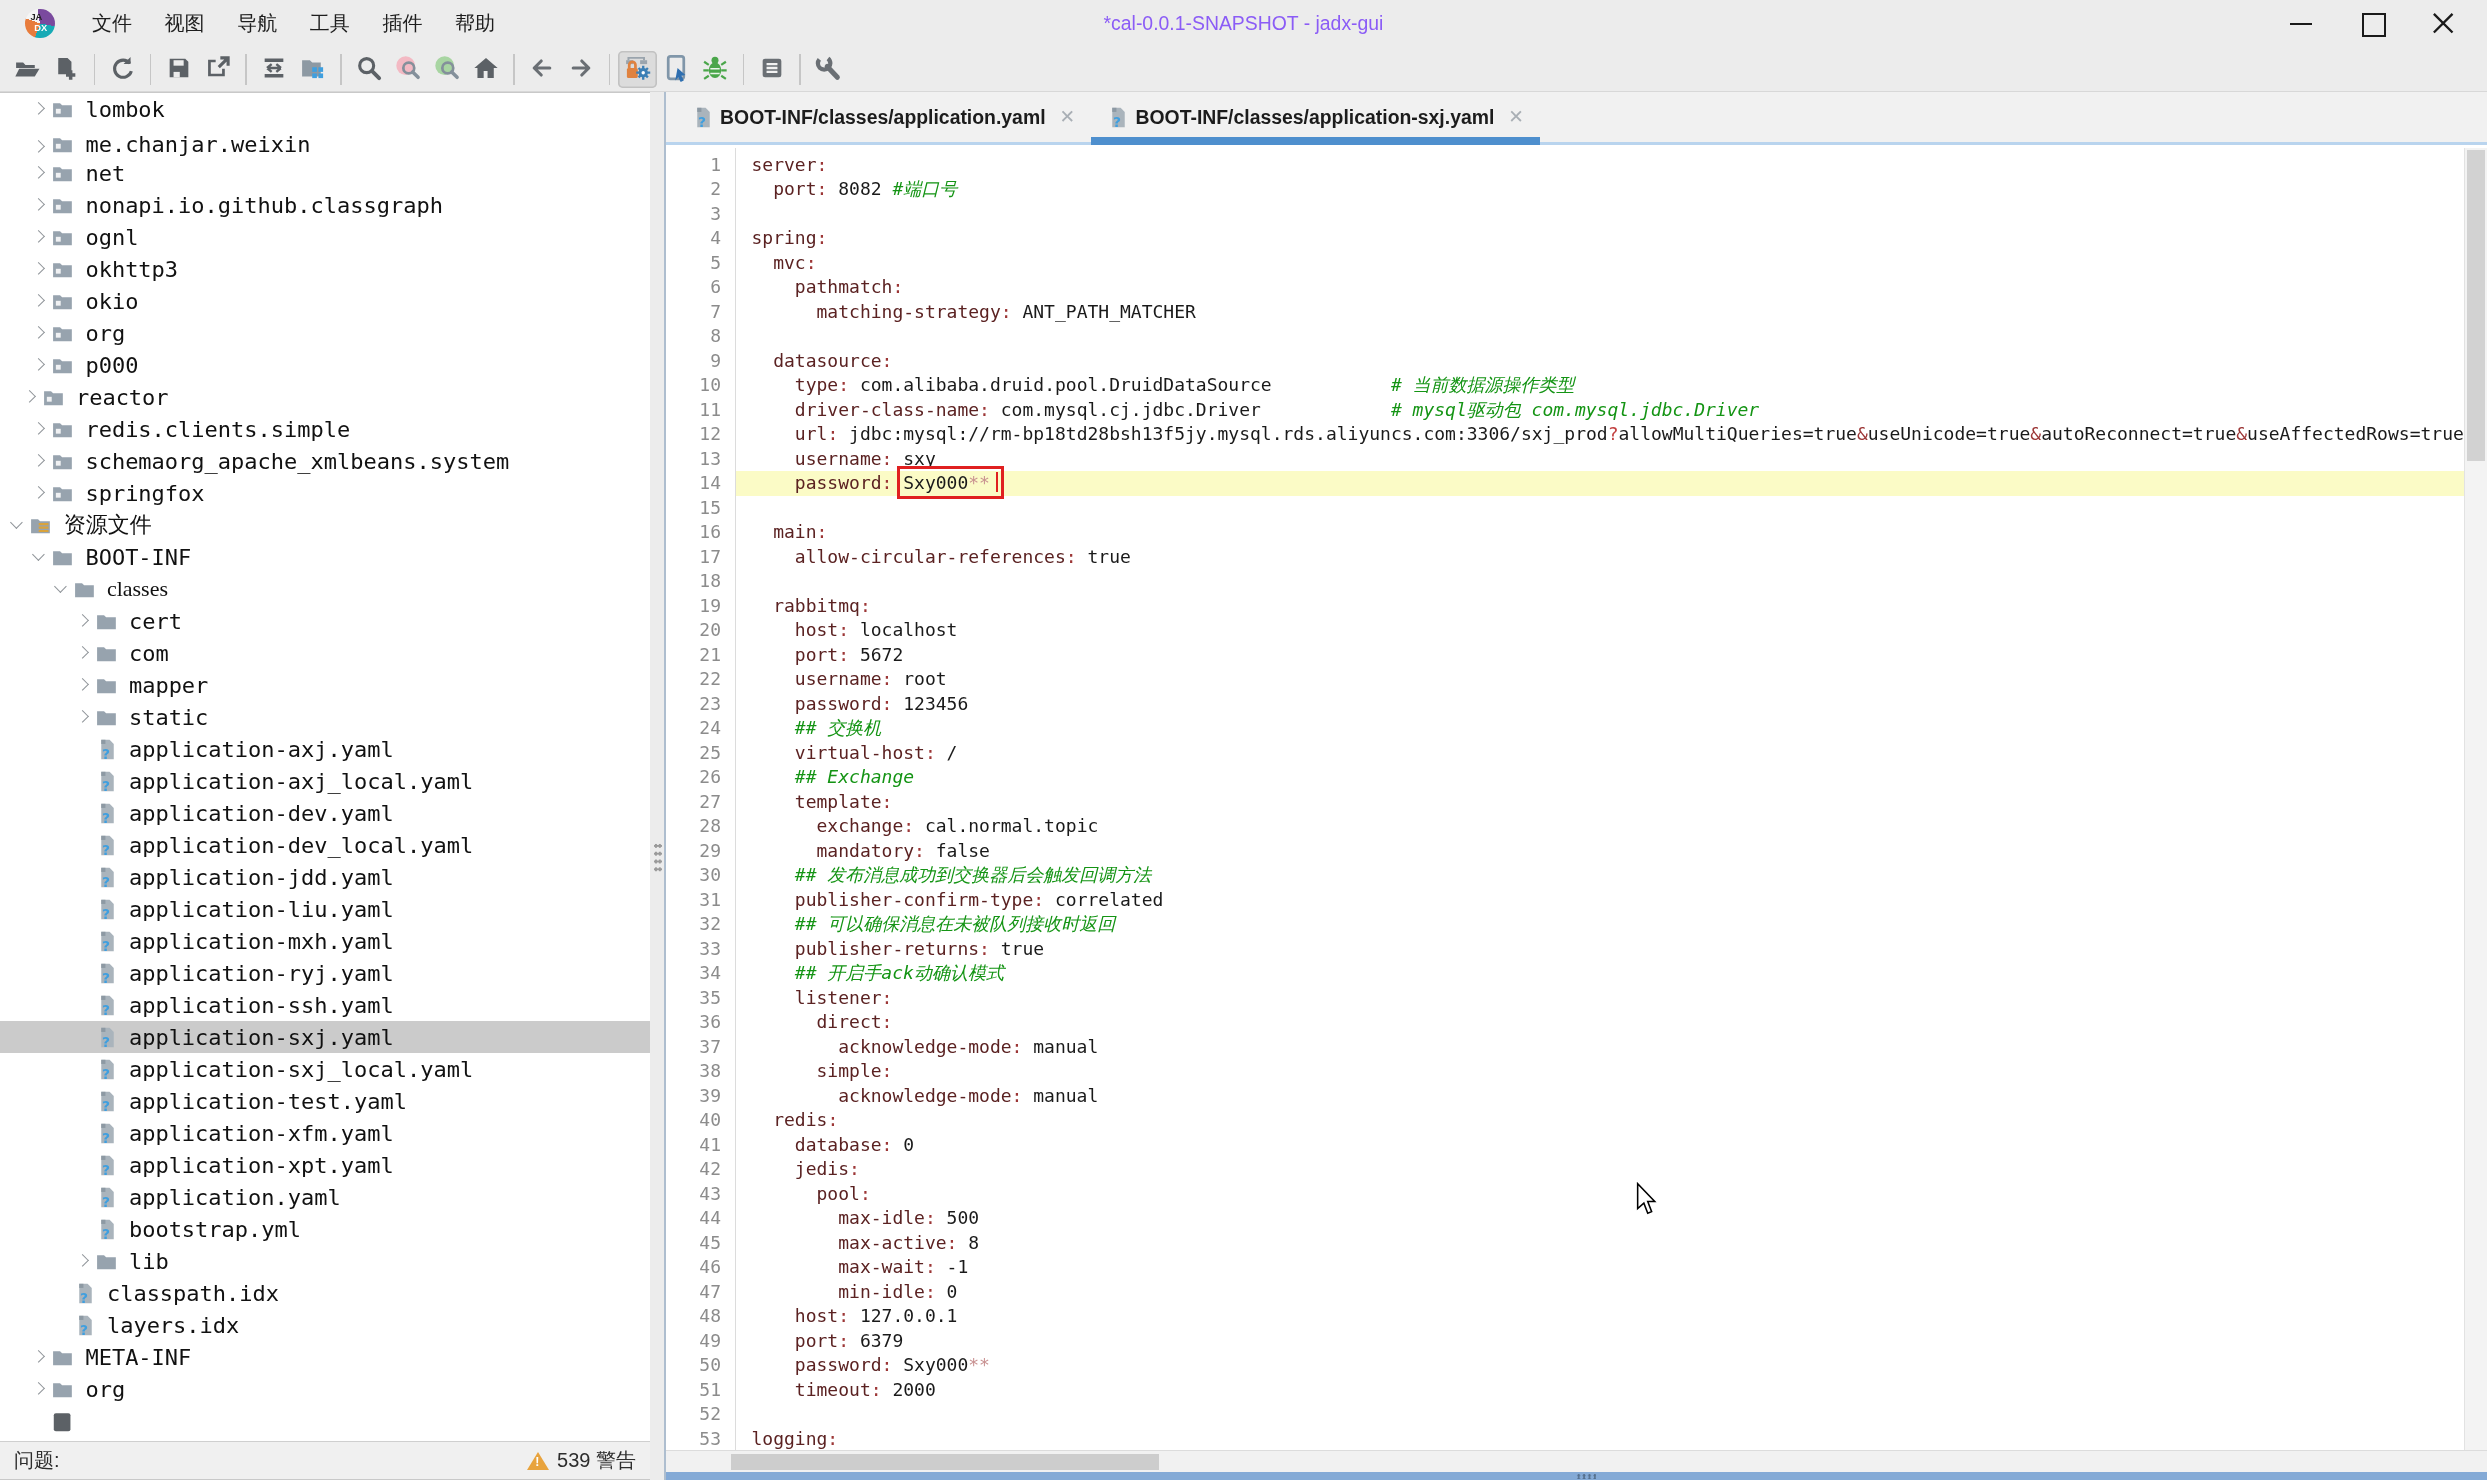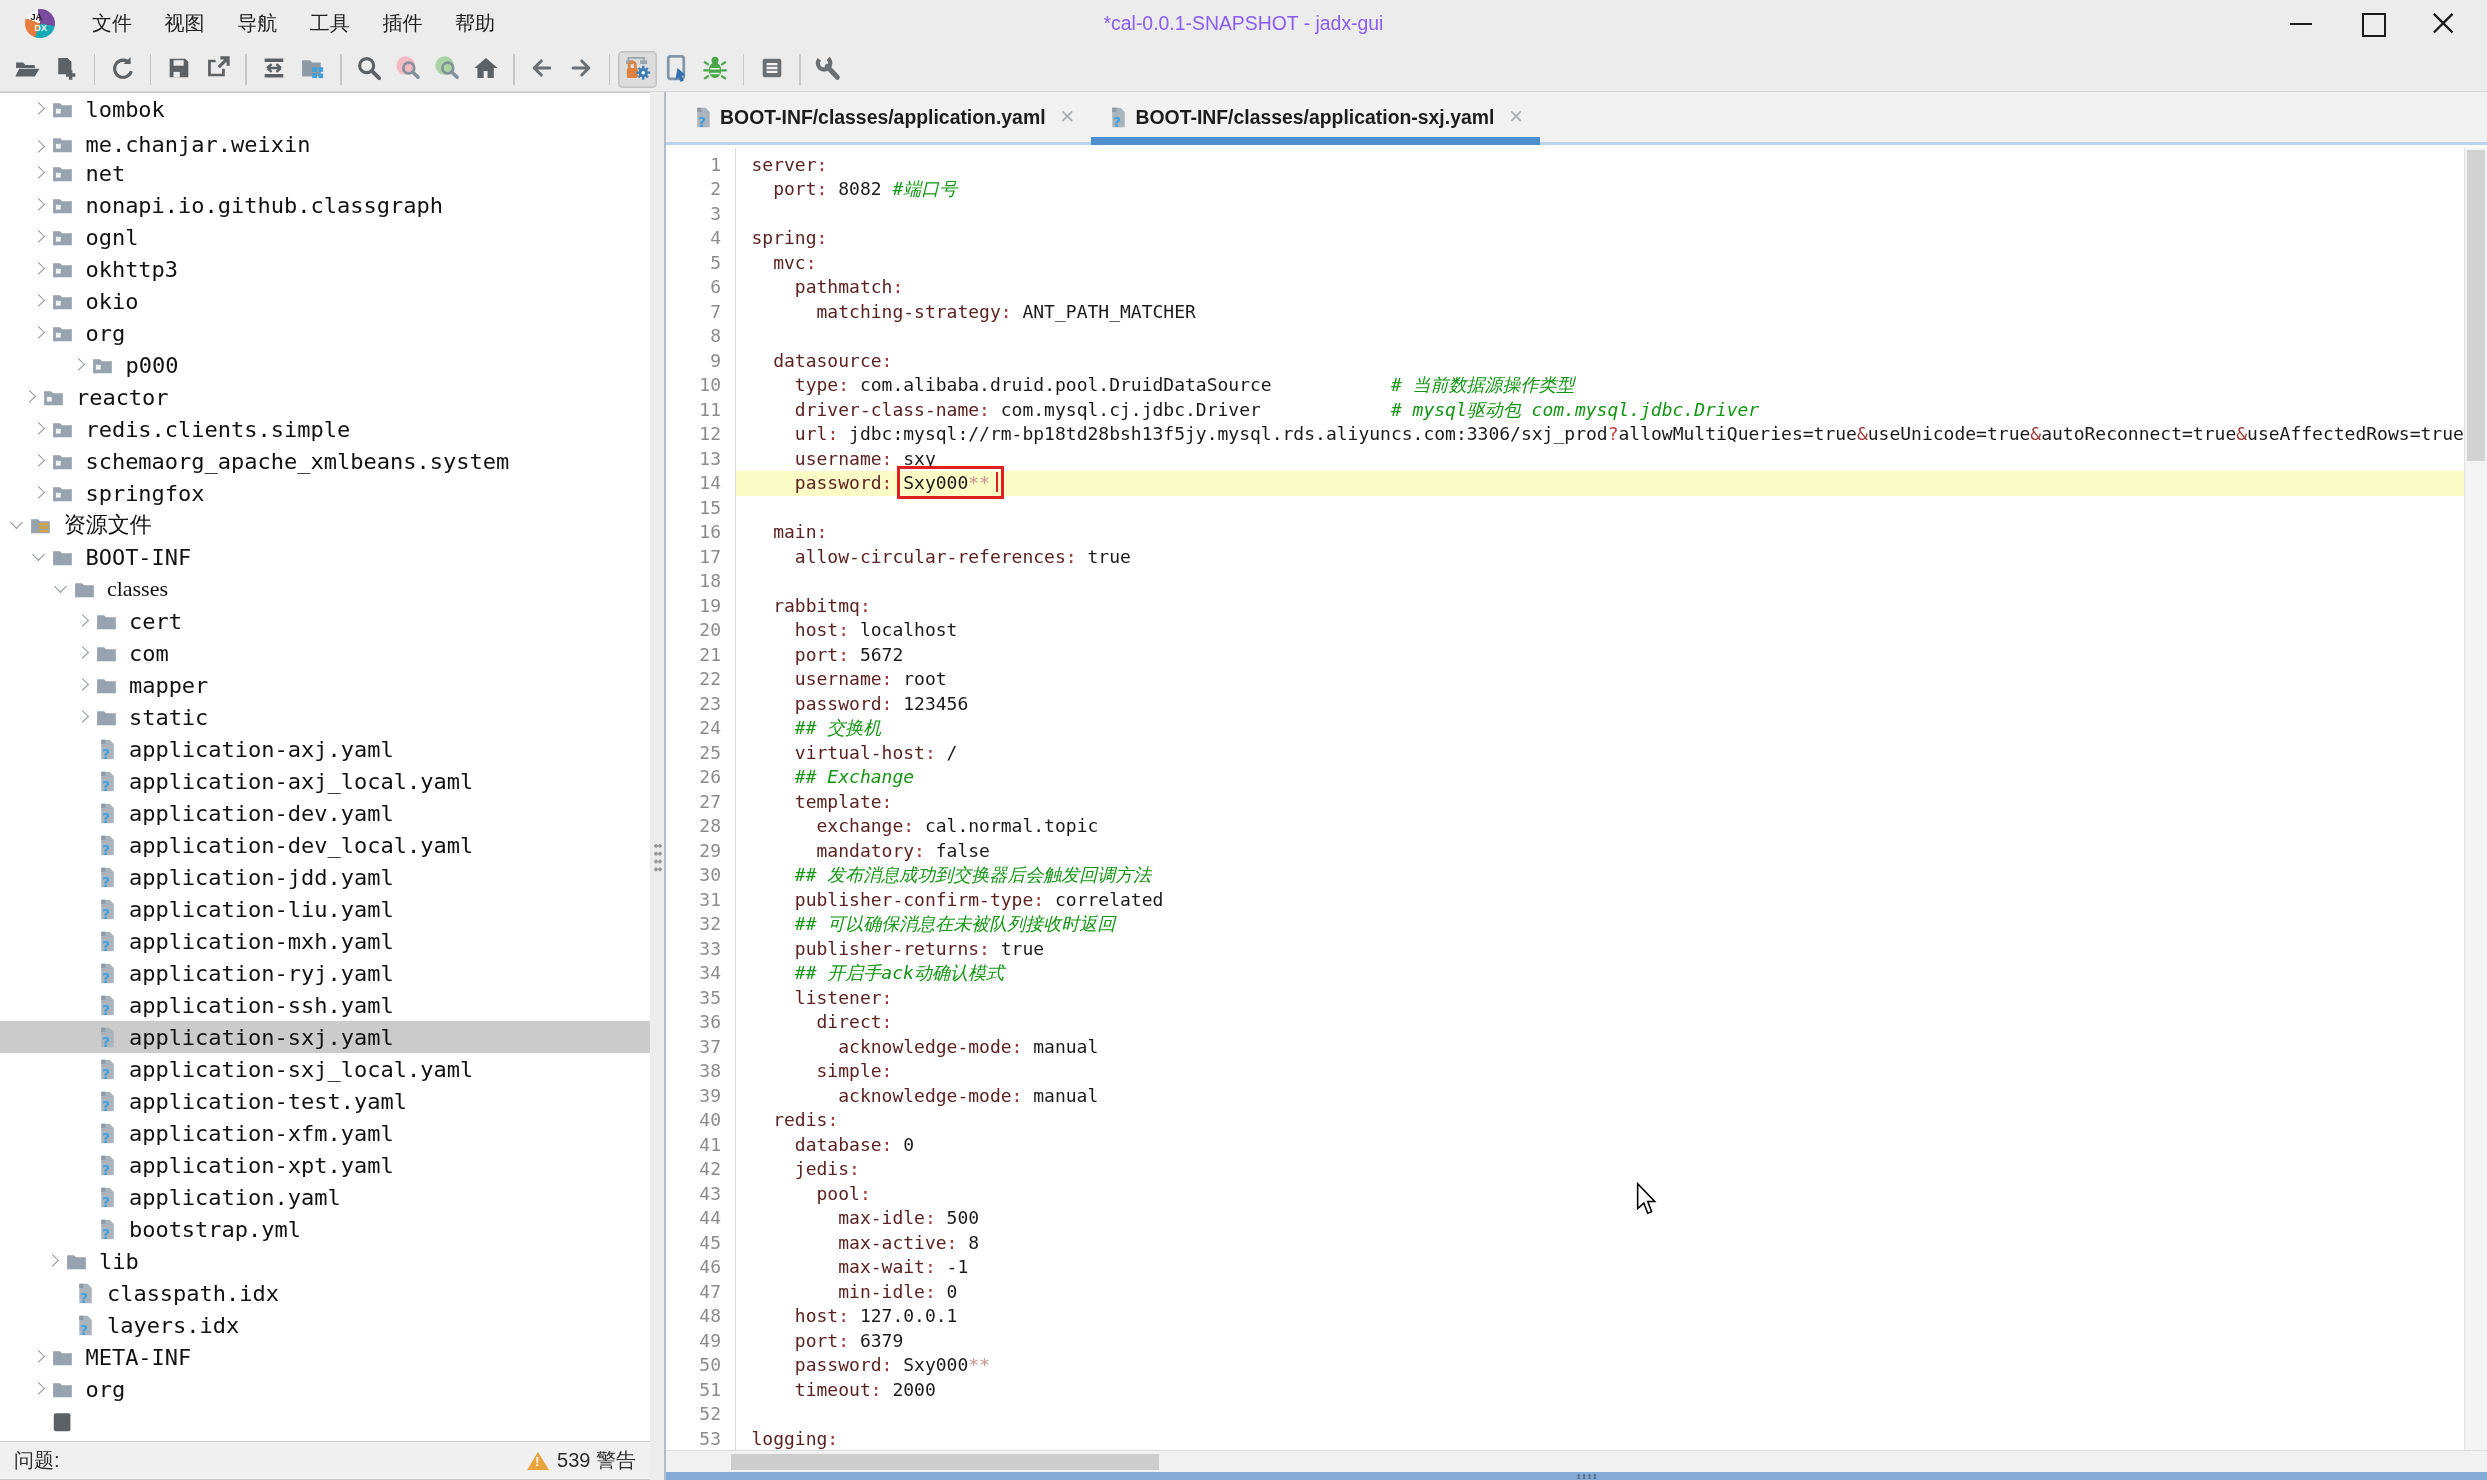--- a/index.html
+++ b/index.html
@@ -335,21 +335,21 @@
         <span>okio</span>
       </div>
       <div class="tree-row" style="padding-left: 29.5px;">
         <span class="chev right"></span>
         <span class="tree-ico"><svg width="25" height="25" viewBox="0 0 36 36">
             <path d="M3 9 h10 l3 3 h14 v17 h-27 z" fill="#97a3ae"></path>
             <rect x="7" y="17" width="7" height="7" fill="#fff" opacity="0.85"></rect>
           </svg></span>
         <span>org</span>
       </div>
-      <div class="tree-row" style="padding-left: 29.5px; margin-left: 40px;">
+      <div class="tree-row" style="padding-left: 29.5px;">
         <span class="chev right"></span>
         <span class="tree-ico"><svg width="25" height="25" viewBox="0 0 36 36">
             <path d="M3 9 h10 l3 3 h14 v17 h-27 z" fill="#97a3ae"></path>
             <rect x="7" y="17" width="7" height="7" fill="#fff" opacity="0.85"></rect>
           </svg></span>
         <span>p000</span>
       </div>
       <div class="tree-row" style="padding-left: 20px;">
         <span class="chev right"></span>
         <span class="tree-ico"><svg width="25" height="25" viewBox="0 0 36 36">
@@ -569,21 +569,21 @@
       </div>
       <div class="tree-row" style="padding-left: 73px;">
         <span class="chev "></span>
         <span class="tree-ico"><svg width="25" height="25" viewBox="0 0 36 36" style="font-size:28px">
             <path d="M9 4 h12 l6 6 v22 h-18 z" fill="#aab4bc"></path>
             <path d="M9 4 l6 0 0 6 -6 0 z" fill="#8d99a3"></path>
             <text x="10" y="32" font-size="20" font-weight="bold" fill="#3f9fdf" font-family="DejaVu Sans, sans-serif">?</text>
           </svg></span>
         <span>bootstrap.yml</span>
       </div>
-      <div class="tree-row" style="padding-left: 43px;">
+      <div class="tree-row" style="padding-left: 73px;">
         <span class="chev right"></span>
         <span class="tree-ico"><svg width="25" height="25" viewBox="0 0 36 36">
             <path d="M3 9 h10 l3 3 h14 v17 h-27 z" fill="#97a3ae"></path>
           </svg></span>
         <span>lib</span>
       </div>
       <div class="tree-row" style="padding-left: 51px;">
         <span class="chev "></span>
         <span class="tree-ico"><svg width="25" height="25" viewBox="0 0 36 36" style="font-size:28px">
             <path d="M9 4 h12 l6 6 v22 h-18 z" fill="#aab4bc"></path>

